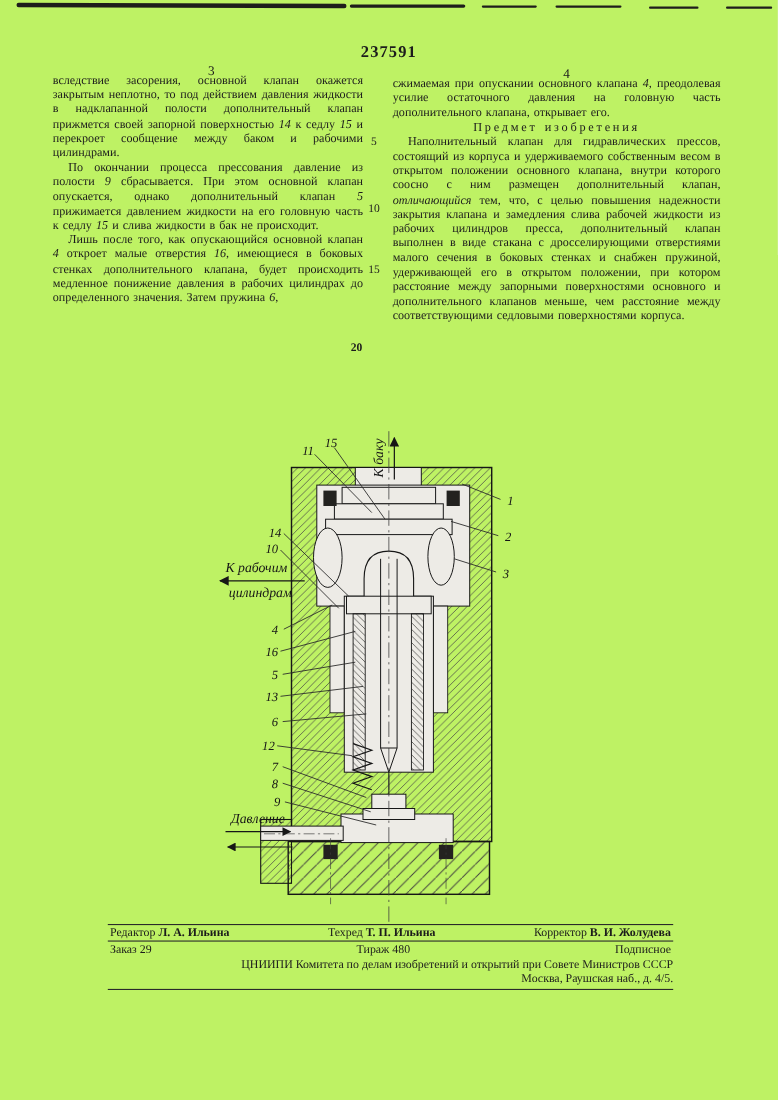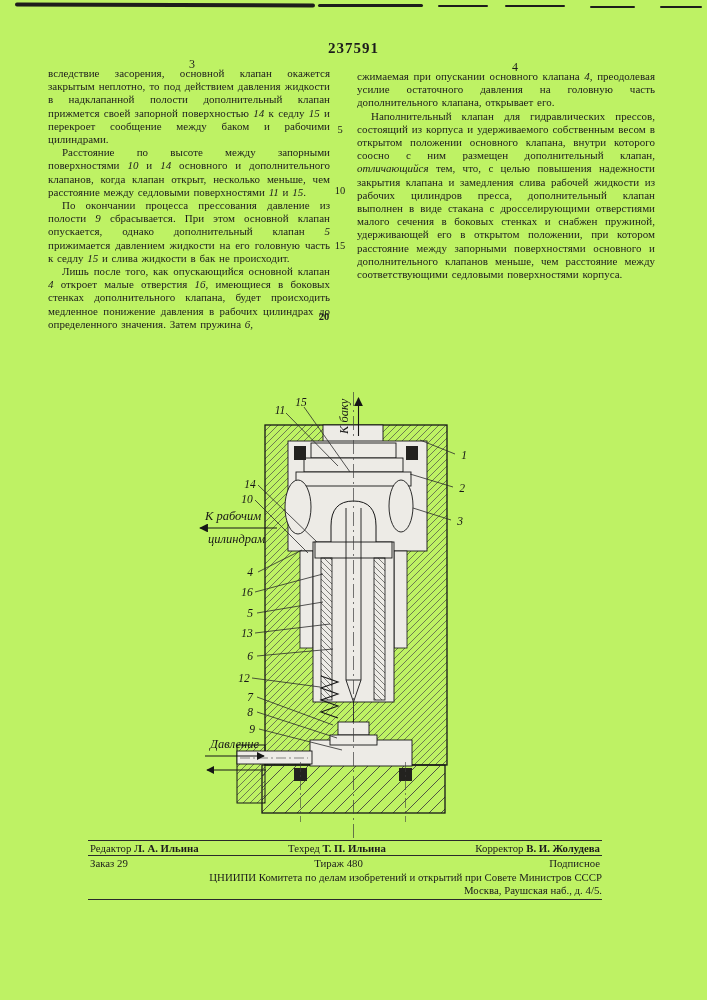--- a/index.html
+++ b/index.html
@@ -36,21 +36,21 @@
   }
 
   
   #figwrap{position:absolute;left:180px;top:390px;width:370px;height:458px;}
   svg text{font-family:"Liberation Serif","DejaVu Serif",serif;}
   .co{font-style:italic;font-size:11.5px;fill:#161616;}
   .ann{font-style:italic;font-size:12.5px;fill:#161616;}
 
   
   #footer{
-    position:absolute;left:88px;top:840px;width:514px;
+    position:absolute;left:98px;top:840px;width:514px;
     font-size:10.8px;line-height:11px;color:#1b1b1b;
   }
   .frule{border-top:1px solid #2a2a2a;height:0;margin:0;}
   .frow{display:flex;justify-content:space-between;align-items:baseline;padding:2px 2px 1px 2px;}
   .fcenter{text-align:right;padding-top:2px;}
   .fname{font-weight:bold;}
 </style>
 </head>
 <body>
 
@@ -69,27 +69,27 @@
   <div class="col-page-no" style="left:189px;top:57px;">3</div>
   <div class="col-page-no" style="left:512px;top:60px;">4</div>
 
   <div class="gutter-num" style="left:330px;top:124px;">5</div>
   <div class="gutter-num" style="left:330px;top:185px;">10</div>
   <div class="gutter-num" style="left:330px;top:240px;">15</div>
   <div class="gutter-num" style="left:314px;top:311px;font-weight:bold;">20</div>
 
   <div class="textcol" style="left:48px;top:67px;width:282px;">
     <p class="noindent">вследствие засорения, основной клапан окажется закрытым неплотно, то под действием давления жидкости в надклапанной полости дополнительный клапан прижмется своей запорной поверхностью <i>14</i> к седлу <i>15</i> и перекроет сообщение между баком и рабочими цилиндрами.</p>
-    <p>Расстояние по высоте между запорными поверхностями <i>10</i> и <i>14</i> основного и дополнительного клапанов, когда клапан открыт, несколько меньше, чем расстояние между седловыми поверхностями <i>11</i> и <i>15</i>.</p>
     <p>По окончании процесса прессования давление из полости <i>9</i> сбрасывается. При этом основной клапан опускается, однако дополнительный клапан <i>5</i> прижимается давлением жидкости на его головную часть к седлу <i>15</i> и слива жидкости в бак не происходит.</p>
     <p>Лишь после того, как опускающийся основной клапан <i>4</i> откроет малые отверстия <i>16</i>, имеющиеся в боковых стенках дополнительного клапана, будет происходить медленное понижение давления в рабочих цилиндрах до определенного значения. Затем пружина <i>6</i>,</p>
   </div>
 
   <div class="textcol" style="left:357px;top:70px;width:298px;">
     <p class="noindent">сжимаемая при опускании основного клапана <i>4</i>, преодолевая усилие остаточного давления на головную часть дополнительного клапана, открывает его.</p>
+    <p class="sect-heading">Предмет изобретения</p>
     <p>Наполнительный клапан для гидравлических прессов, состоящий из корпуса и удерживаемого собственным весом в открытом положении основного клапана, внутри которого соосно с ним размещен дополнительный клапан, <i>отличающийся</i> тем, что, с целью повышения надежности закрытия клапана и замедления слива рабочей жидкости из рабочих цилиндров пресса, дополнительный клапан выполнен в виде стакана с дросселирующими отверстиями малого сечения в боковых стенках и снабжен пружиной, удерживающей его в открытом положении, при котором расстояние между запорными поверхностями основного и дополнительного клапанов меньше, чем расстояние между соответствующими седловыми поверхностями корпуса.</p>
   </div>
 
   <div id="figwrap">
   <svg width="370" height="458" viewBox="0 0 370 458">
     <defs>
       <pattern id="h1" patternUnits="userSpaceOnUse" width="7" height="7">
         <path d="M-1,8 L8,-1" stroke="#4a4a47" stroke-width="0.7"></path>
       </pattern>
       <pattern id="h2" patternUnits="userSpaceOnUse" width="6" height="6">

